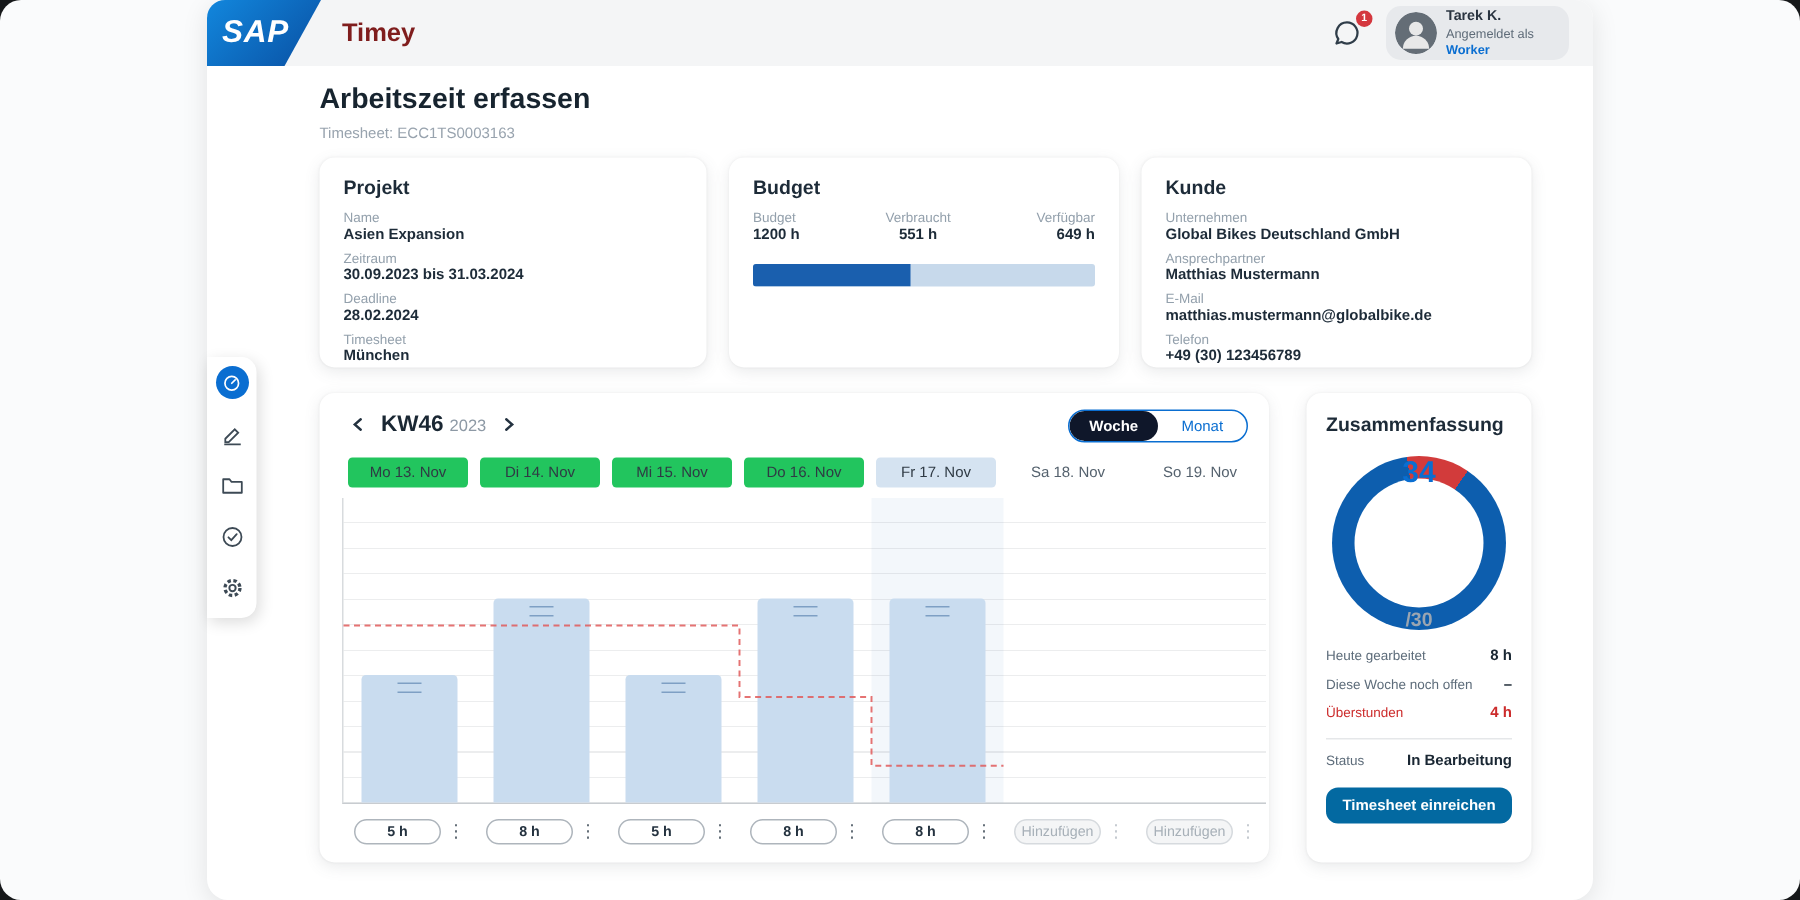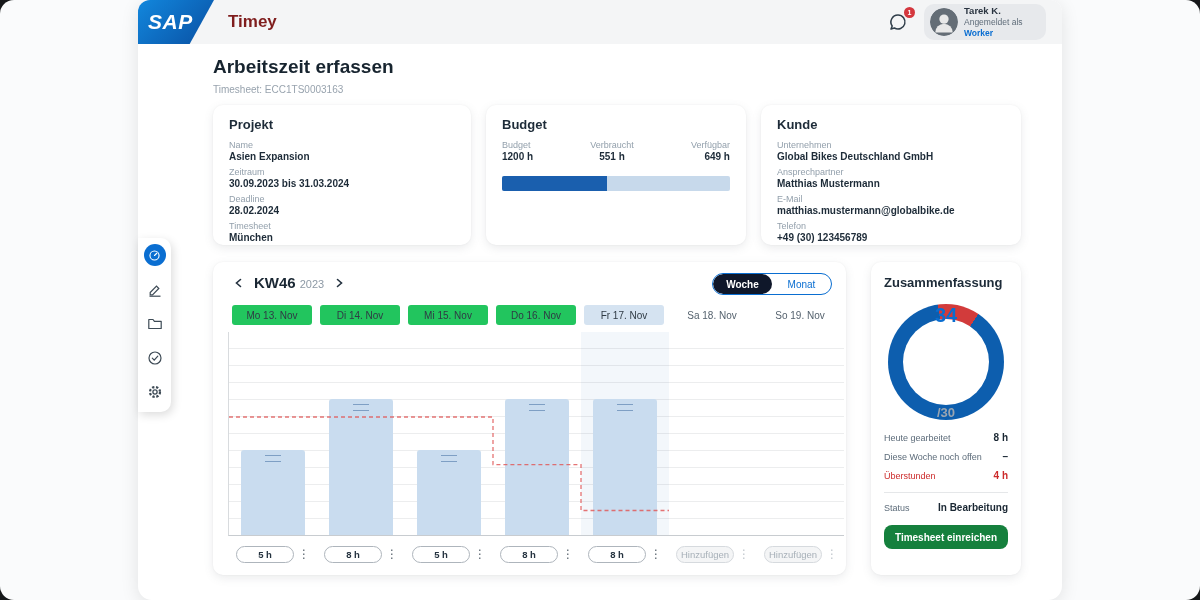--- a/index.html
+++ b/index.html
@@ -77,21 +77,21 @@
   .donut-hole { position:absolute; inset:15px; border-radius:50%; background:#fff; }
   .donut-num { position:absolute; inset:0; display:flex; align-items:center; justify-content:space-between;flex-direction:column; }
   .donut-val { font-size:20px; font-weight:bold; color:#0a6ed1; }
   .donut-tgt { font-size:13px; color:#9aa5b1; font-weight:bold; }
   .sum-rows { margin-top:12px; }
   .sum-row { display:flex; justify-content:space-between; align-items:baseline; margin:8px 0; }
   .sum-row .lbl { font-size:9px; color:#5d6c7a; }
   .sum-row .val { font-size:10px; font-weight:bold; color:#1a2733; }
   .sum-row.red .lbl, .sum-row.red .val { color:#cc2b2b; }
   .sum-div { border-top:1px solid #e5e7e9; margin:11px 0 9px; }
-  .submit-btn { display:block; width:100%; height:24px; margin-top:12px; background:#15803d; border:none; border-radius:8px; color:#fff; font-size:10px; font-weight:bold; font-family:inherit; cursor:pointer; }
+  .submit-btn { display:block; width:100%; height:24px; margin-top:12px; background:#0369a1; border:none; border-radius:8px; color:#fff; font-size:10px; font-weight:bold; font-family:inherit; cursor:pointer; }
 </style>
 </head>
 <body>
 
 <div class="stage">
   <div class="app">
 
     <header class="topbar">
       <div class="sap-logo"><span>SAP</span></div>
       <div class="app-title">Timey</div>

